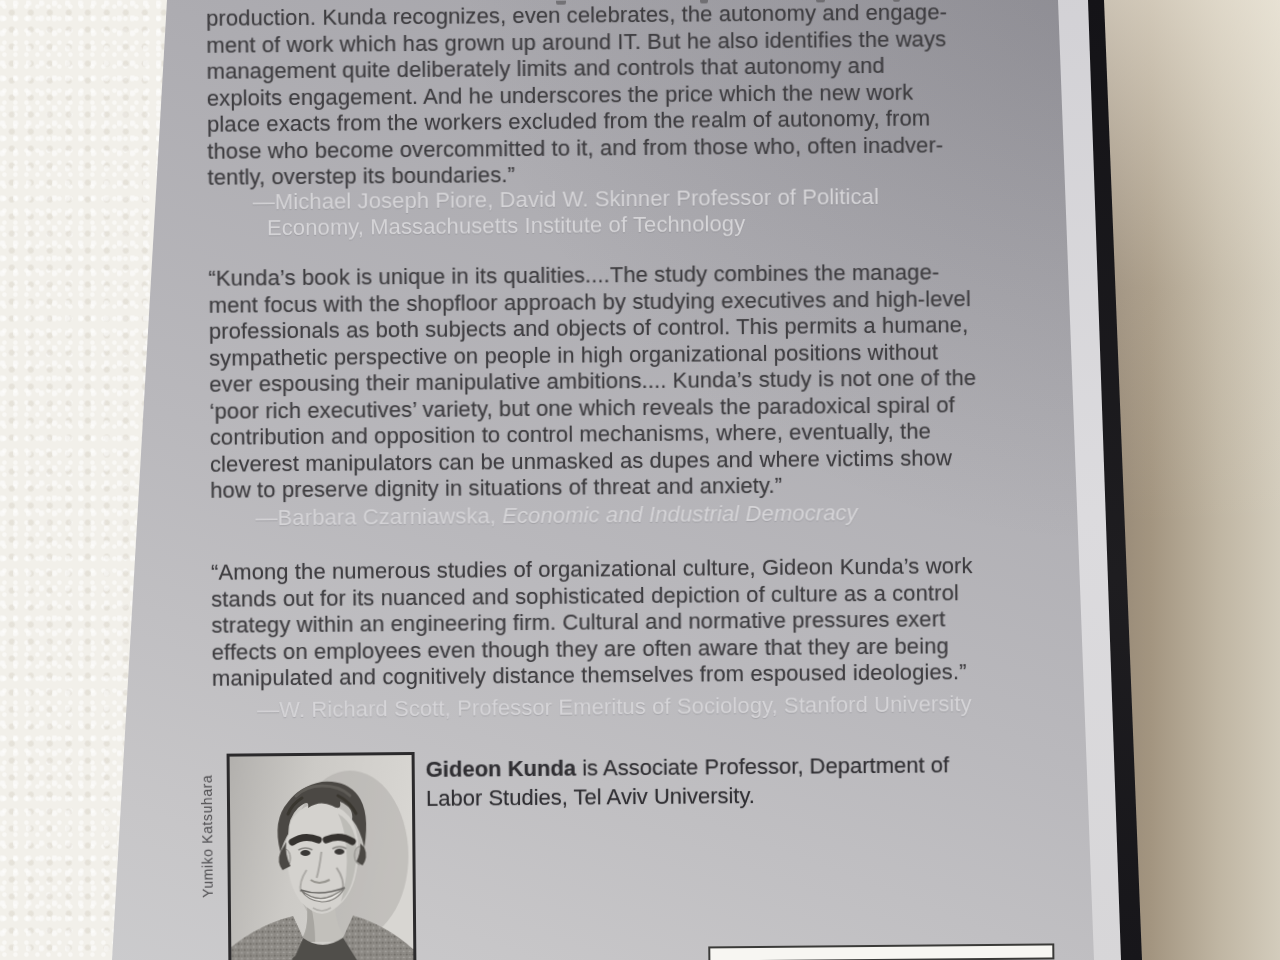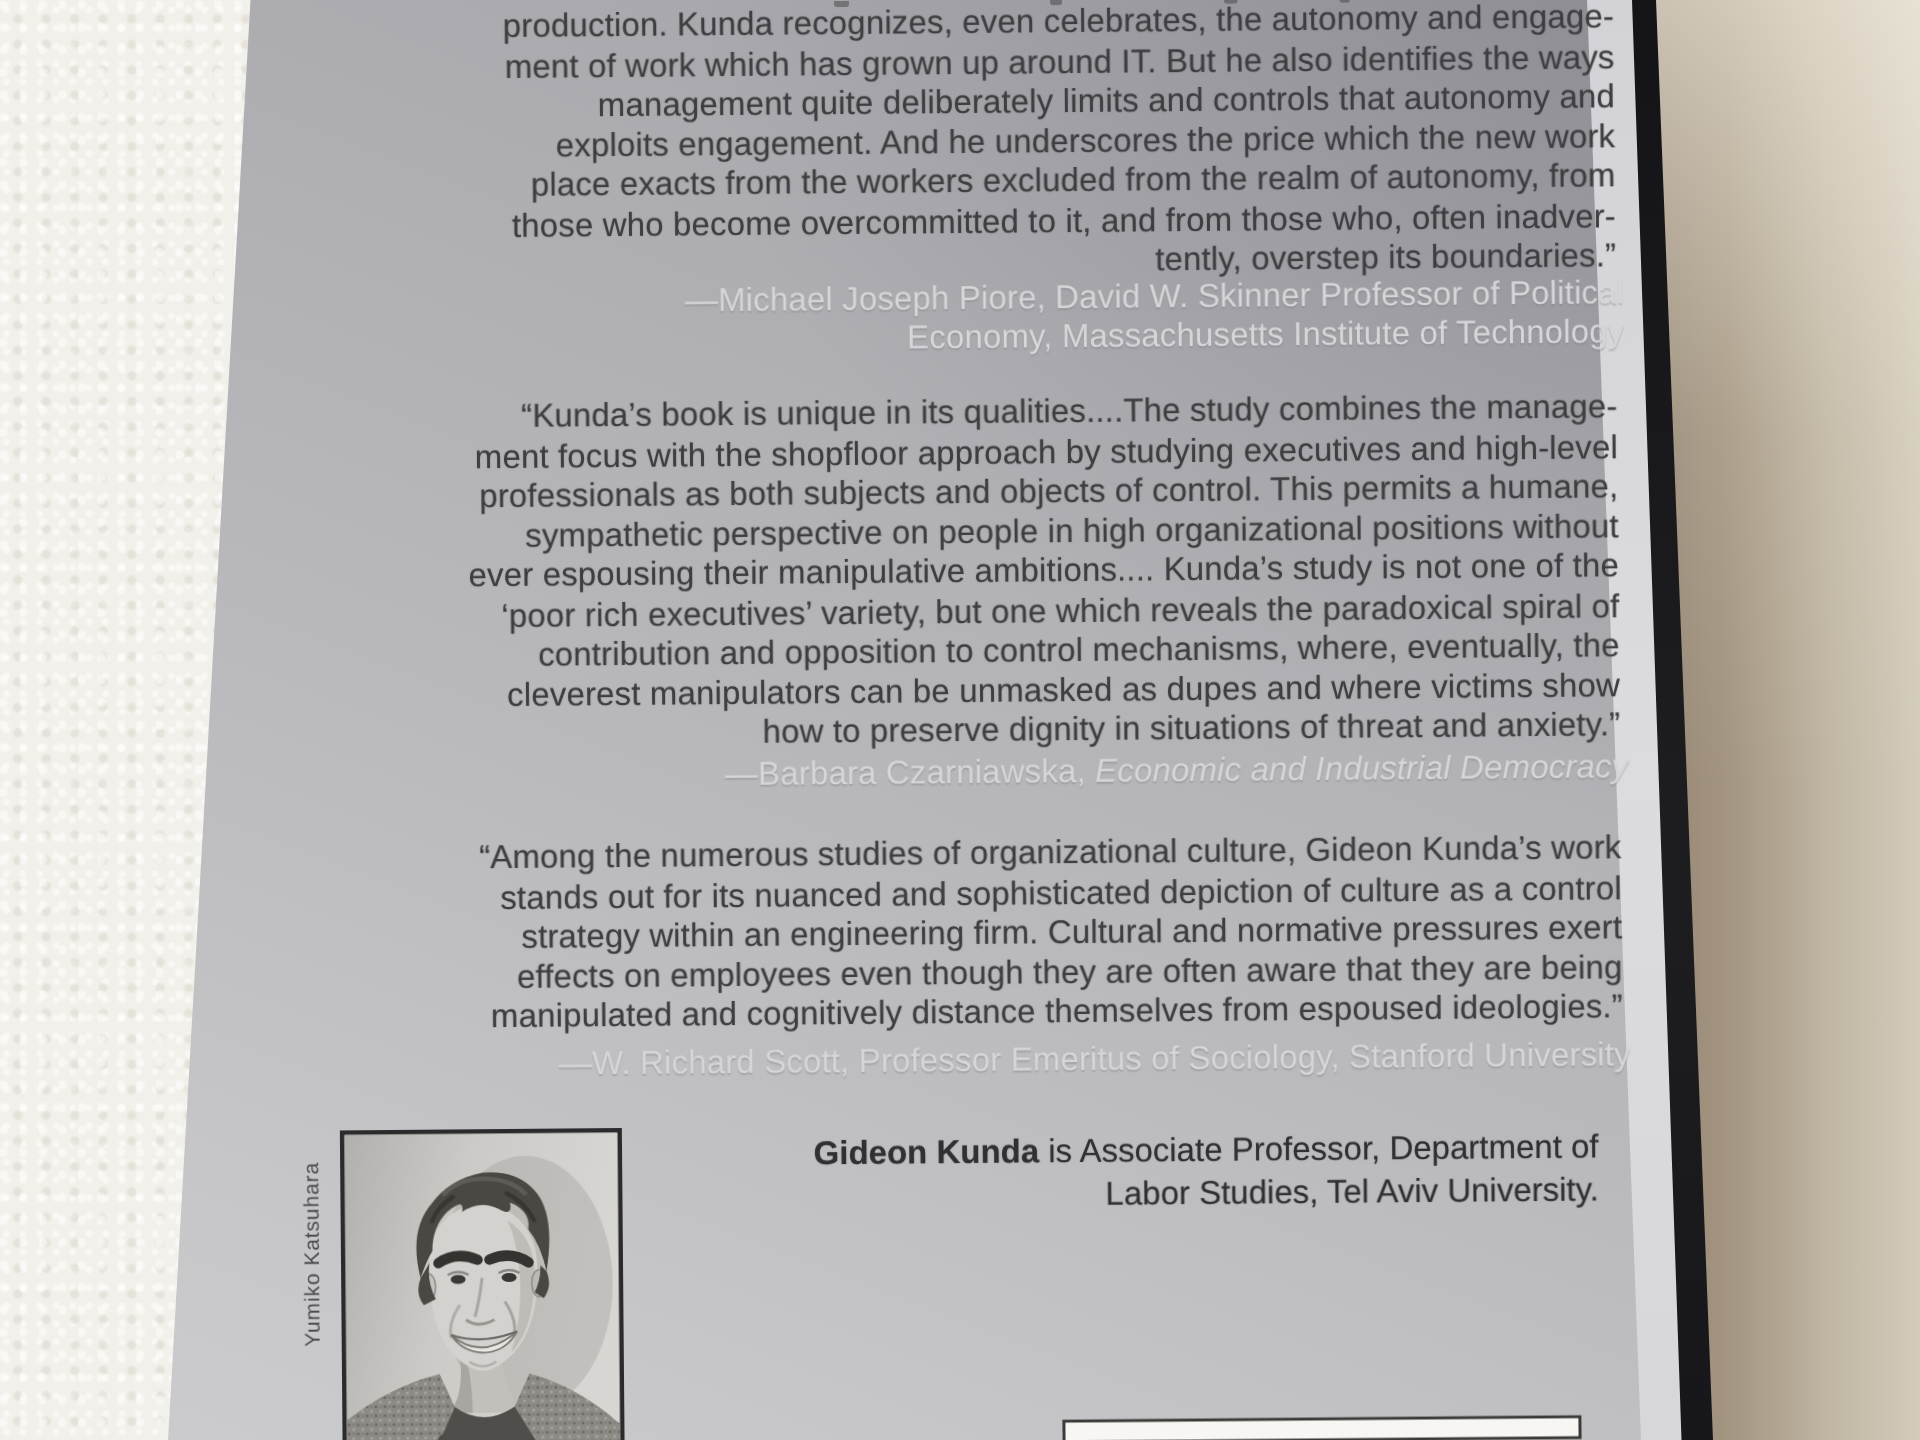--- a/index.html
+++ b/index.html
@@ -5,21 +5,20 @@
   html,body{margin:0;padding:0;background:#e8e6e0;}
   .scene{
     position:relative;width:1280px;height:960px;overflow:hidden;
     font-family:"Liberation Sans","DejaVu Sans",sans-serif;
     background:
       radial-gradient(circle at 18% 22%, rgba(255,255,255,.55) 0 2px, transparent 4px),
       radial-gradient(circle at 62% 74%, rgba(214,209,198,.45) 0 2px, transparent 4px),
       radial-gradient(circle at 40% 55%, rgba(255,255,255,.5) 0 1.6px, transparent 3px),
       #f2f0ea;
     background-size:13px 15px,19px 17px,11px 12px,auto;
-    text-align:right;
   }
   
   .wall-shadow{
     position:absolute;top:0;right:0;width:195px;height:960px;
     background:linear-gradient(to right,#8f8170 0%,#a39580 34%,#bfb5a2 68%,#d3ccbc 100%);
   }
   .wall-shadow::after{
     content:"";position:absolute;inset:0;
     background:linear-gradient(to bottom,rgba(248,243,231,.55) 0%,rgba(248,243,231,.12) 30%,transparent 55%);
   }

